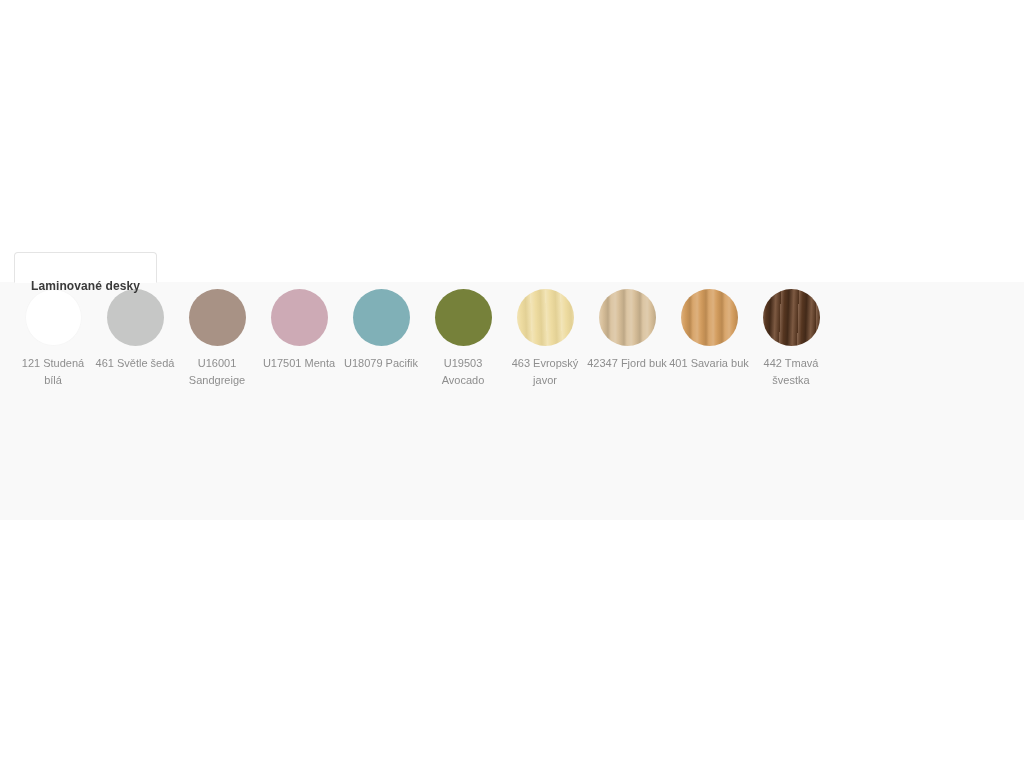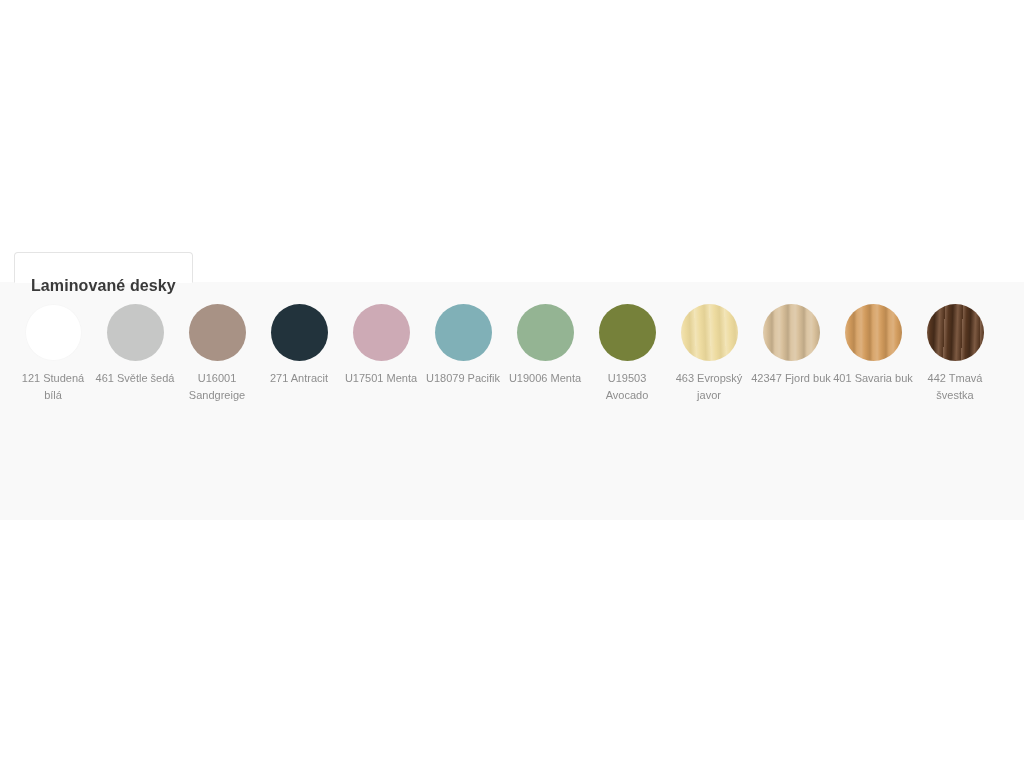--- a/index.html
+++ b/index.html
@@ -48,42 +48,42 @@
     align-items: center;
     box-sizing: border-box;
     background: #ffffff;
     border: 1px solid #e4e4e4;
     border-bottom: 1px solid #ffffff;
     border-radius: 4px 4px 0 0;
     z-index: 2;
   }
 
   .tab-label {
-    font-size: 16px;
+    font-size: 12px;
     font-weight: bold;
     color: #3a3a3a;
     letter-spacing: 0.1px;
     white-space: nowrap;
     margin-top: 36px;
   }
 
   
   .panel {
     position: absolute;
     top: 282px;
     left: 0;
     width: 1024px;
     height: 238px;
     background: #f9f9f9;
     box-sizing: border-box;
   }
 
   .swatch-grid {
     position: absolute;
-    top: 22px;
+    top: 7px;
     left: 12px;
     width: 1000px;
     display: flex;
     flex-wrap: wrap;
   }
 
   .swatch {
     width: 82px;
     margin: 0 0 10px 0;
     display: flex;
@@ -135,34 +135,26 @@
         </div>
         <div class="swatch">
           <div class="swatch-circle" style="background-color: rgb(198, 199, 198);"></div>
           <div class="swatch-label">461 Světle šedá</div>
         </div>
         <div class="swatch">
           <div class="swatch-circle" style="background-color: rgb(168, 146, 133);"></div>
           <div class="swatch-label">U16001 Sandgreige</div>
         </div>
         <div class="swatch">
-          <div class="swatch-circle" style="background-color: rgb(34, 51, 60);"></div>
-          <div class="swatch-label">271 Antracit</div>
-        </div>
-        <div class="swatch">
           <div class="swatch-circle" style="background-color: rgb(205, 170, 181);"></div>
           <div class="swatch-label">U17501 Menta</div>
         </div>
         <div class="swatch">
           <div class="swatch-circle" style="background-color: rgb(128, 176, 183);"></div>
           <div class="swatch-label">U18079 Pacifik</div>
-        </div>
-        <div class="swatch">
-          <div class="swatch-circle" style="background-color: rgb(148, 180, 147);"></div>
-          <div class="swatch-label">U19006 Menta</div>
         </div>
         <div class="swatch">
           <div class="swatch-circle" style="background-color: rgb(118, 129, 58);"></div>
           <div class="swatch-label">U19503 Avocado</div>
         </div>
         <div class="swatch">
           <div class="swatch-circle" style="background-color: rgb(237, 218, 156); background-image: repeating-linear-gradient(88deg, rgba(255, 255, 255, 0.3) 0px, rgba(255, 255, 255, 0.05) 5px, rgba(0, 0, 0, 0.043) 10px, rgba(255, 255, 255, 0.22) 15px);"></div>
           <div class="swatch-label">463 Evropský javor</div>
         </div>
         <div class="swatch">

